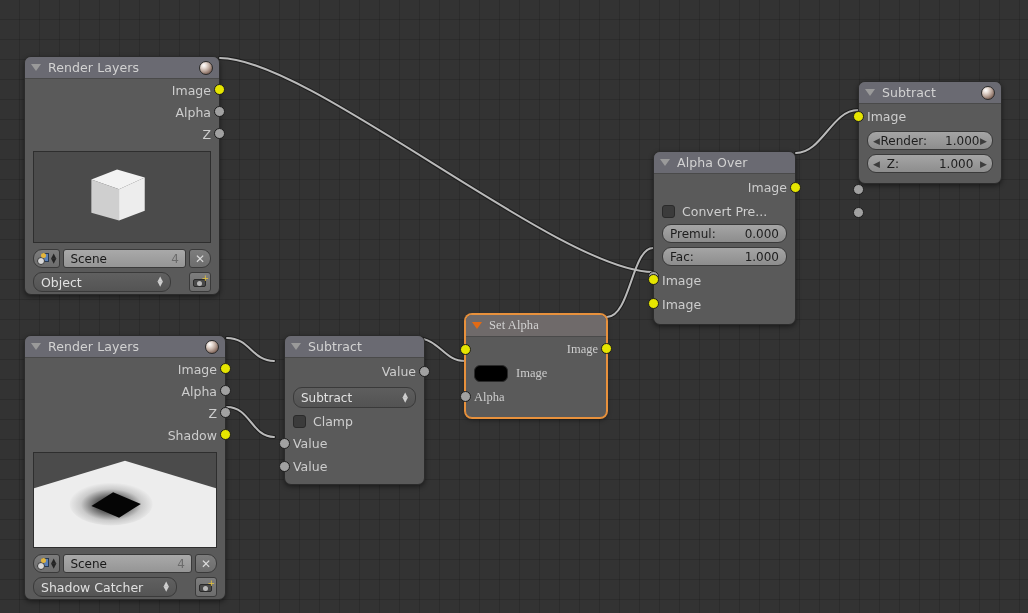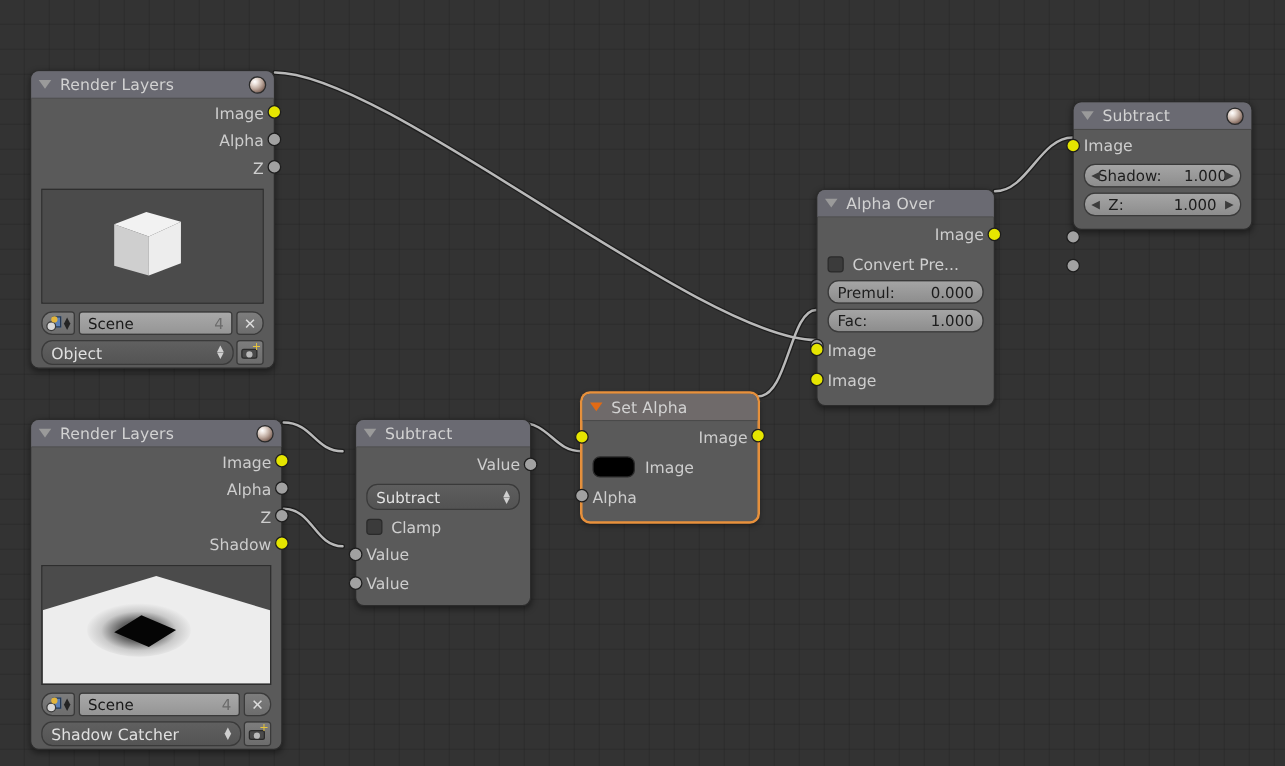--- a/index.html
+++ b/index.html
@@ -22,21 +22,21 @@
 
   .node {
     position: absolute;
     background: #5a5a5a;
     border: 1px solid #2b2b2b;
     border-radius: 7px;
     box-shadow: 0 2px 5px rgba(0,0,0,0.45);
     z-index: 10;
     margin-top: 34px;
   }
-  .node.selected { border-color: #e8913c; box-shadow: 0 0 0 1px #e8913c, 0 2px 5px rgba(0,0,0,0.45); }
+  .node.selected { border-color: #e8913c; box-shadow: 0 0 0 1px #e8913c, 0 2px 5px rgba(0,0,0,0.45); font-family: Liberation Serif, serif; }
   .node-header {
     height: 22px;
     background: #6a6a72;
     border-radius: 6px 6px 0 0;
     border-bottom: 1px solid #4a4a4a;
     display: flex; align-items: center;
     padding: 0 6px;
     position: relative;
   }
   .node-header.sel { background: #6f6a6a; }
@@ -195,21 +195,21 @@
   .name-field .count { color: #6b6b6b; font-size: 12px; }
   .x-btn {
     width: 22px; height: 19px;
     border-radius: 3px 9px 9px 3px;
     background: linear-gradient(to bottom, #7d7d7d, #6d6d6d);
     border: 1px solid #3a3a3a;
     display: flex; align-items: center; justify-content: center;
     font-size: 12px; color: #dcdcdc;
     flex: none;
   }
-  .layer-row { display: flex; align-items: center; padding: 2px 8px; gap: 2px; }
+  .layer-row { display: flex; align-items: center; padding: 2px 8px; gap: 18px; }
   .layer-field {
     flex: 1; height: 20px;
     border-radius: 9px;
     background: linear-gradient(to bottom, #606060, #545454);
     border: 1px solid #3a3a3a;
     display: flex; align-items: center; justify-content: space-between;
     padding: 0 7px;
     font-size: 12.5px; color: #e0e0e0;
   }
   .cam-btn {
@@ -518,21 +518,21 @@
       <div class="sphere-icon"></div>
     </div>
     <div class="node-body">
       <div class="row in" style="height:25px;">
         <span class="socket yellow" style="left:-6px; top:7px;"></span>
         <span>Image</span>
       </div>
       <div class="widget-row">
         <div class="slider" style="justify-content:center;">
           <span class="arrow l">◀</span>
-          <span class="lbl" style="margin-right:18px;">Shadow:</span>
+          <span class="lbl" style="margin-right:18px;">Render:</span>
           <span class="val">1.000</span>
           <span class="arrow r">▶</span>
         </div>
         <span class="socket grey" style="left:-6px; top:80px;"></span>
       </div>
       <div class="widget-row">
         <div class="slider" style="justify-content:center;">
           <span class="arrow l">◀</span>
           <span class="lbl" style="margin-right:40px;">Z:</span>
           <span class="val">1.000</span>

